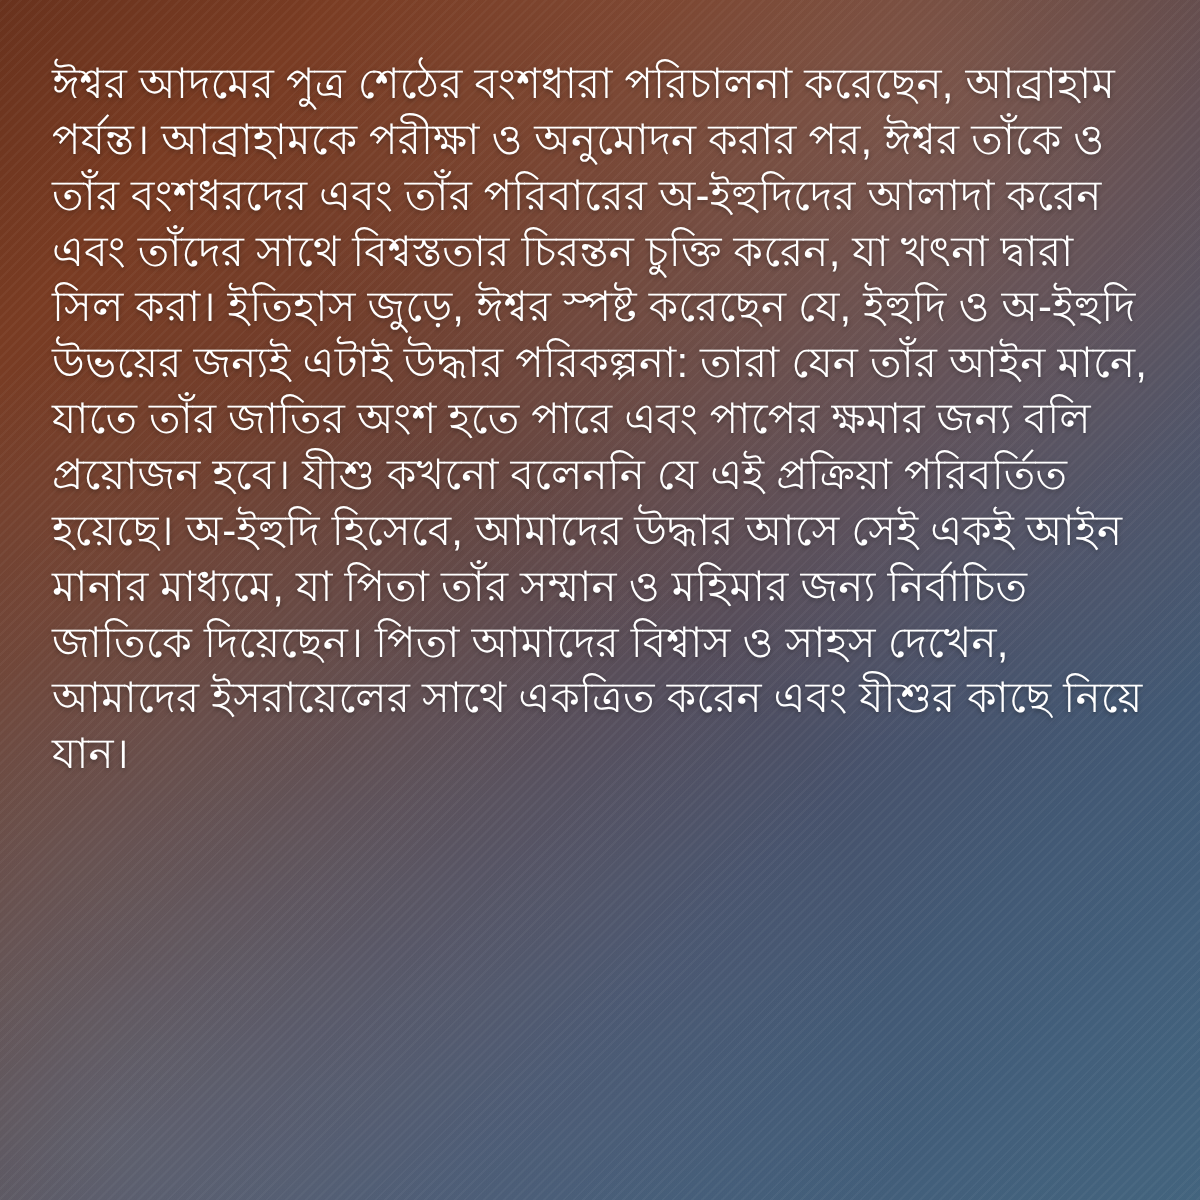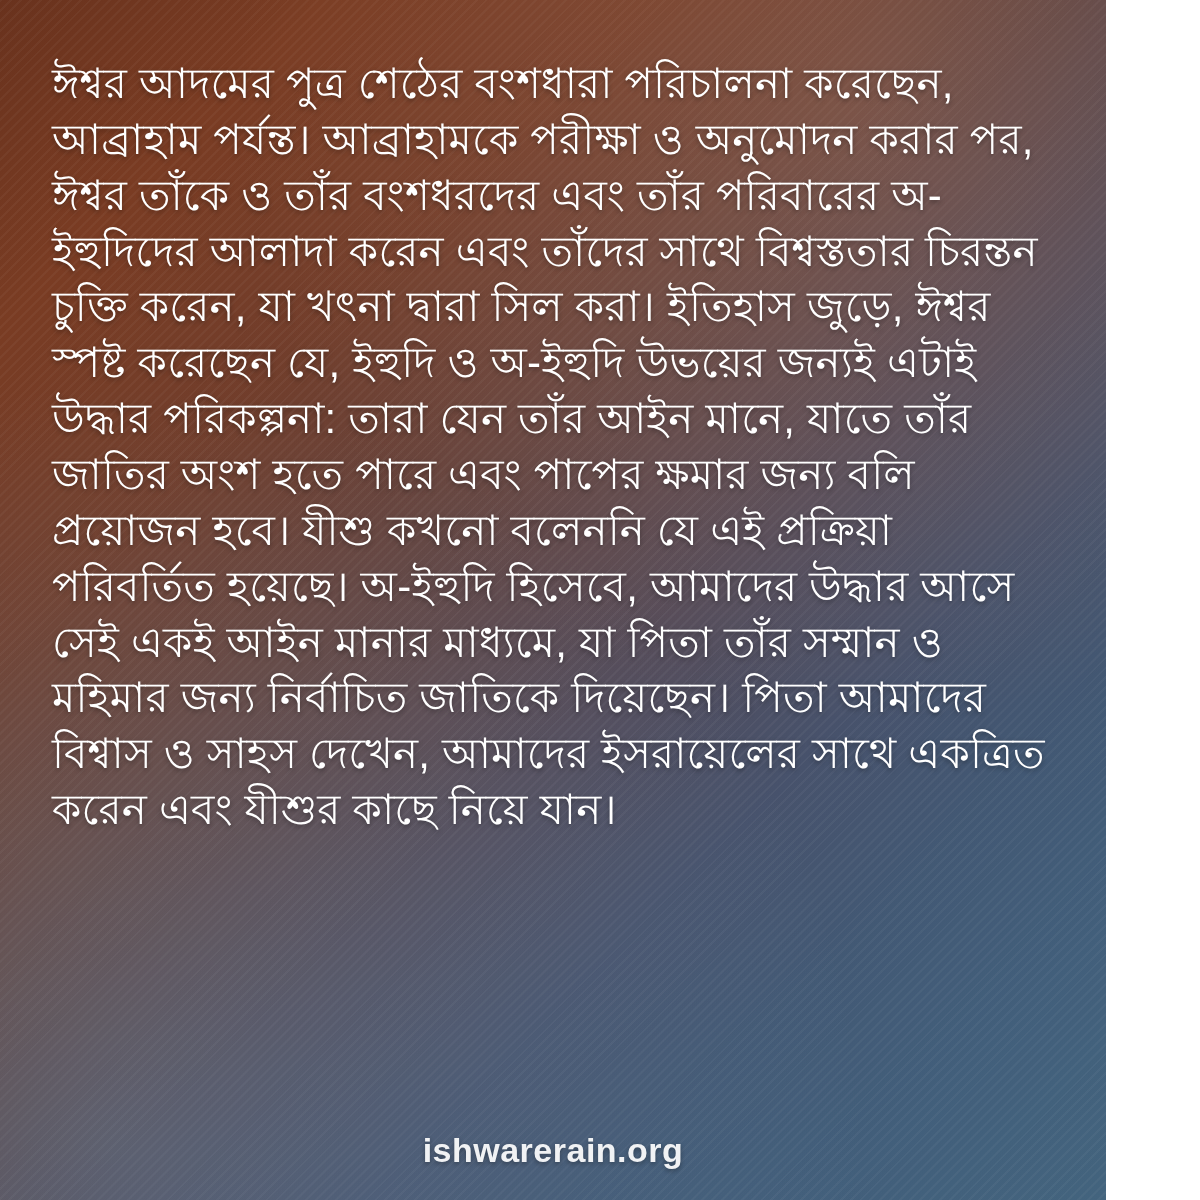--- a/index.html
+++ b/index.html
@@ -7,21 +7,21 @@
     padding: 0;
   }
   body {
     width: 1200px;
     height: 1200px;
     overflow: hidden;
     font-family: "Liberation Sans", sans-serif;
   }
   #card {
     position: relative;
-    width: 1106px;
+    width: 1200px;
     height: 1200px;
     box-sizing: border-box;
     background:
       linear-gradient(135deg,
         #7a3a22 0%,
         #8a4428 14%,
         #7d4430 28%,
         #6b4a46 42%,
         #5a5160 56%,
         #4e5a76 68%,
@@ -82,14 +82,13 @@
 </style>
 </head>
 <body>
 
 <div id="card">
   <div id="texture"></div>
   <div id="bloom"></div>
 
   <div id="body-text">ঈশ্বর আদমের পুত্র শেঠের বংশধারা পরিচালনা করেছেন, আব্রাহাম পর্যন্ত। আব্রাহামকে পরীক্ষা ও অনুমোদন করার পর, ঈশ্বর তাঁকে ও তাঁর বংশধরদের এবং তাঁর পরিবারের অ-ইহুদিদের আলাদা করেন এবং তাঁদের সাথে বিশ্বস্ততার চিরন্তন চুক্তি করেন, যা খৎনা দ্বারা সিল করা। ইতিহাস জুড়ে, ঈশ্বর স্পষ্ট করেছেন যে, ইহুদি ও অ-ইহুদি উভয়ের জন্যই এটাই উদ্ধার পরিকল্পনা: তারা যেন তাঁর আইন মানে, যাতে তাঁর জাতির অংশ হতে পারে এবং পাপের ক্ষমার জন্য বলি প্রয়োজন হবে। যীশু কখনো বলেননি যে এই প্রক্রিয়া পরিবর্তিত হয়েছে। অ-ইহুদি হিসেবে, আমাদের উদ্ধার আসে সেই একই আইন মানার মাধ্যমে, যা পিতা তাঁর সম্মান ও মহিমার জন্য নির্বাচিত জাতিকে দিয়েছেন। পিতা আমাদের বিশ্বাস ও সাহস দেখেন, আমাদের ইসরায়েলের সাথে একত্রিত করেন এবং যীশুর কাছে নিয়ে যান।</div>
 
-  <div id="watermark">ishwarerain.org</div>
 </div>
 
 </body></html>

